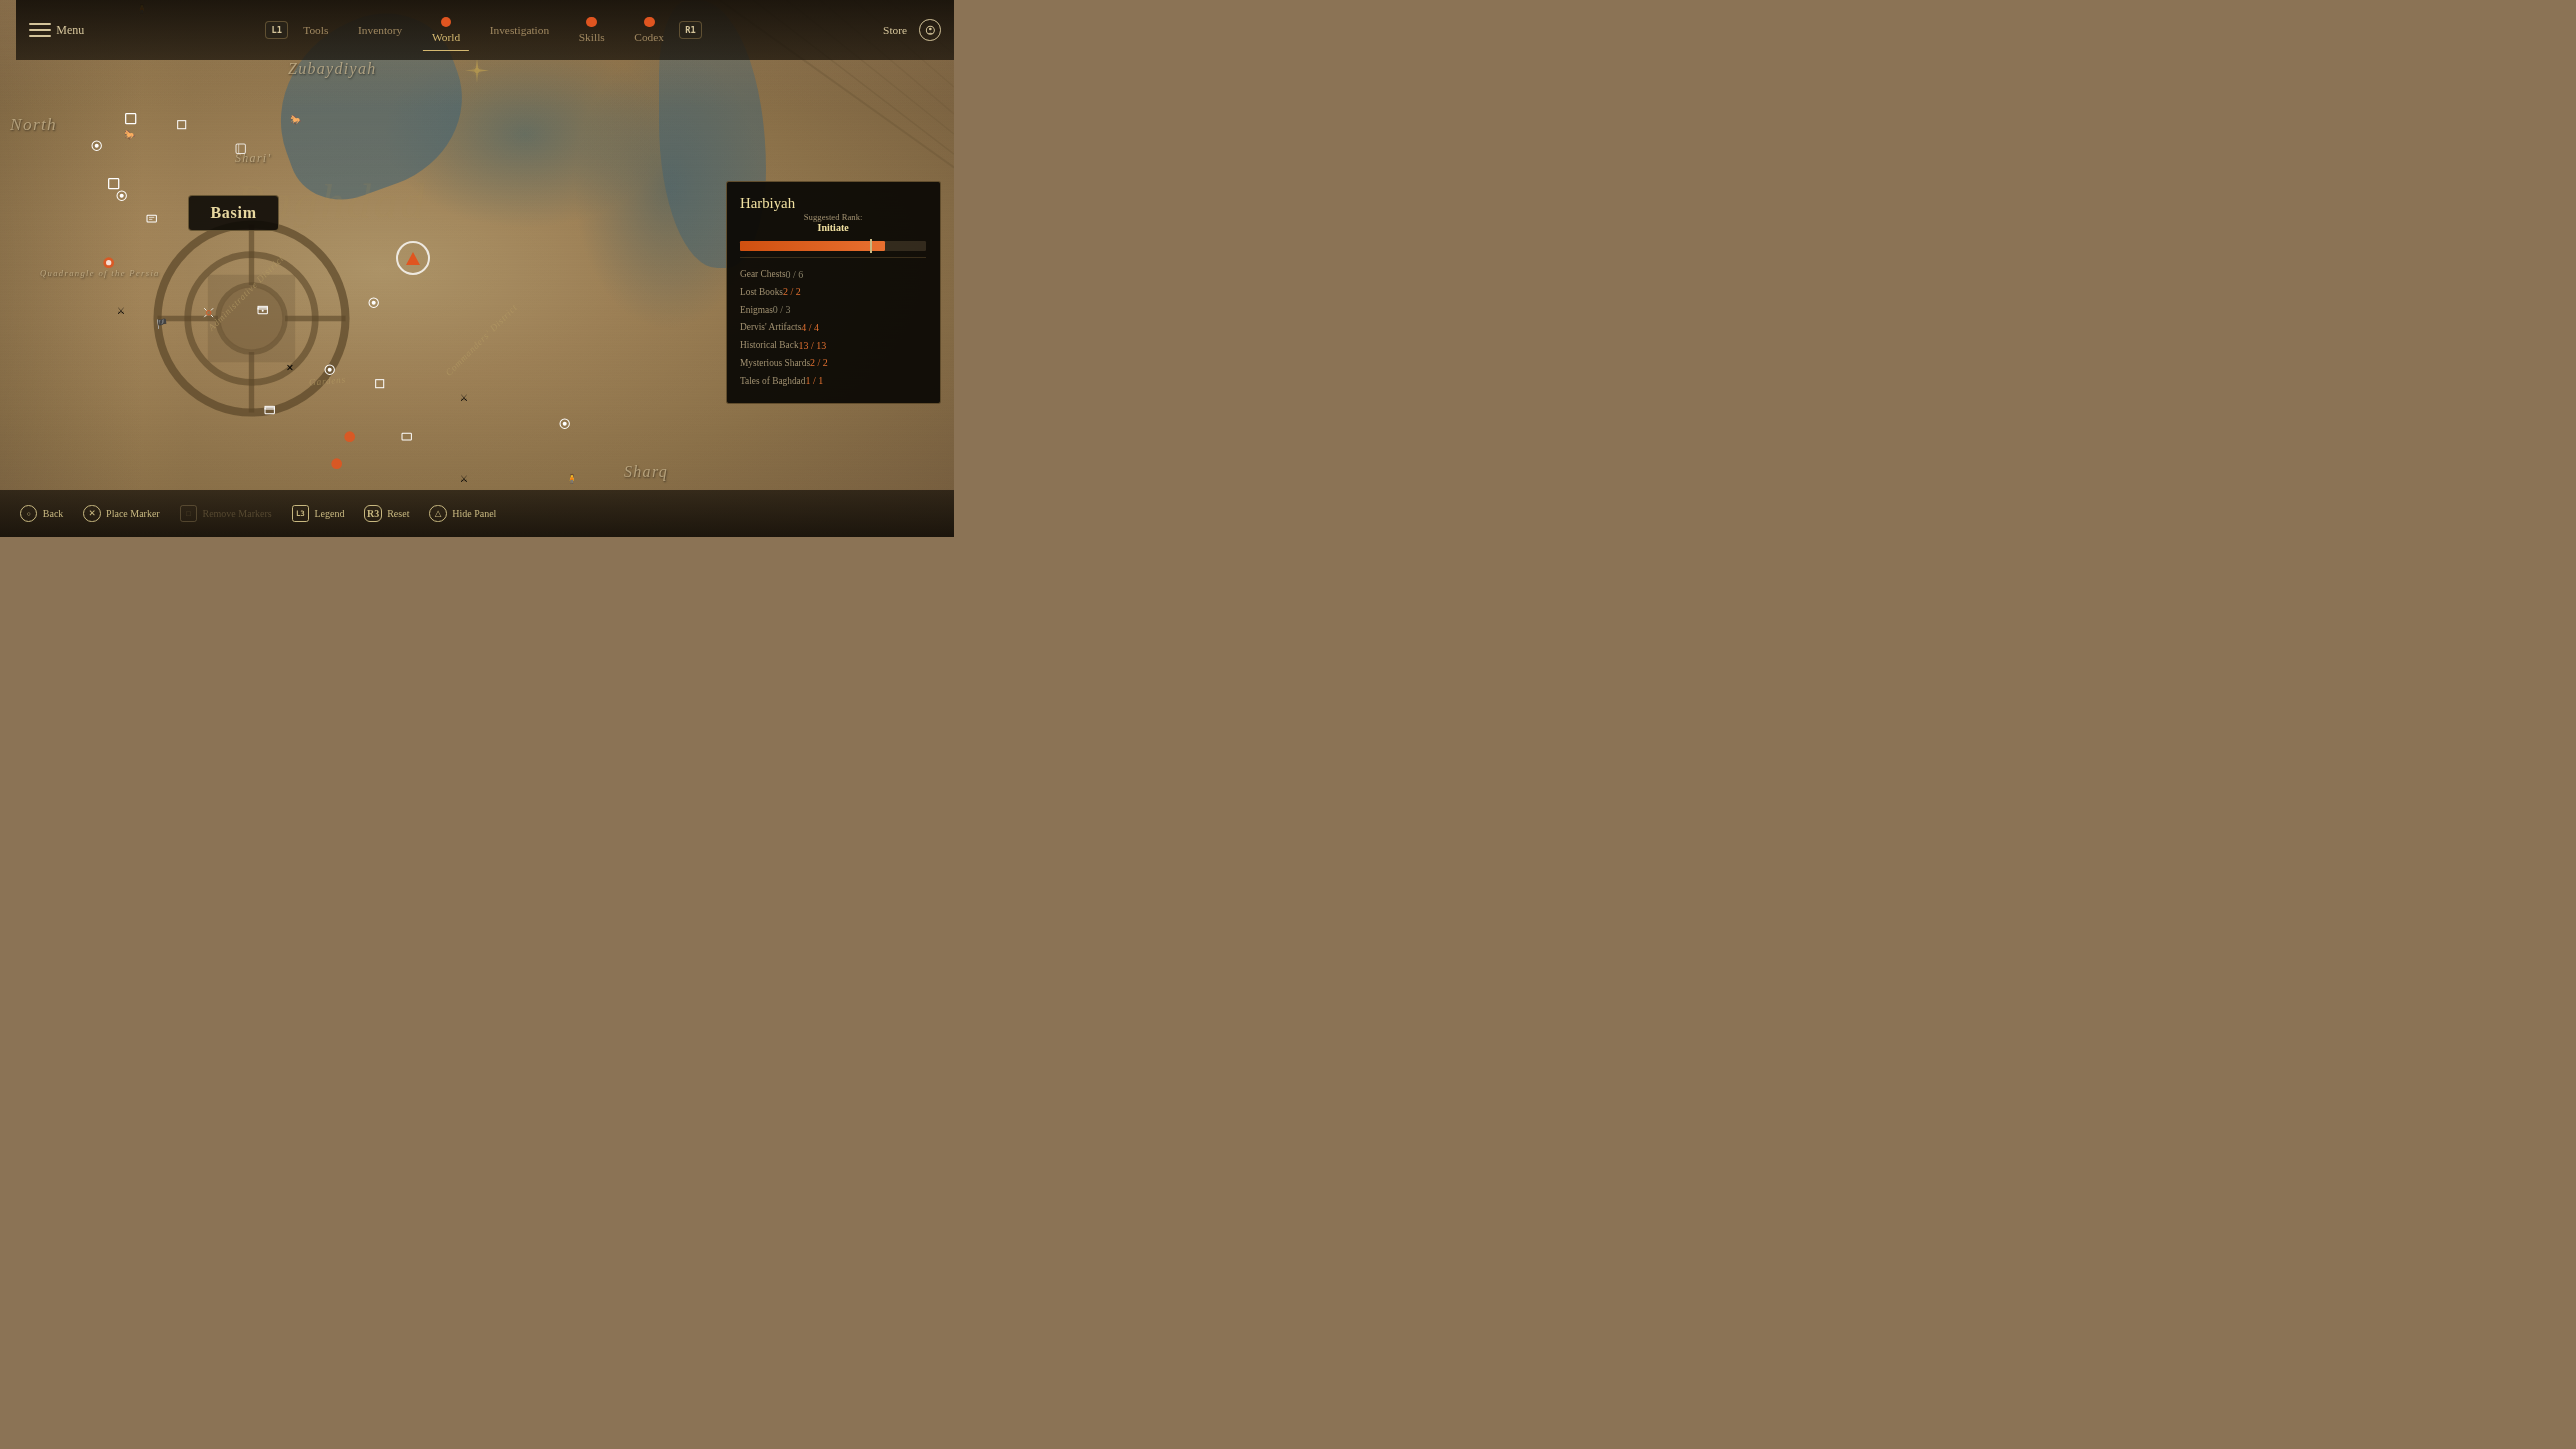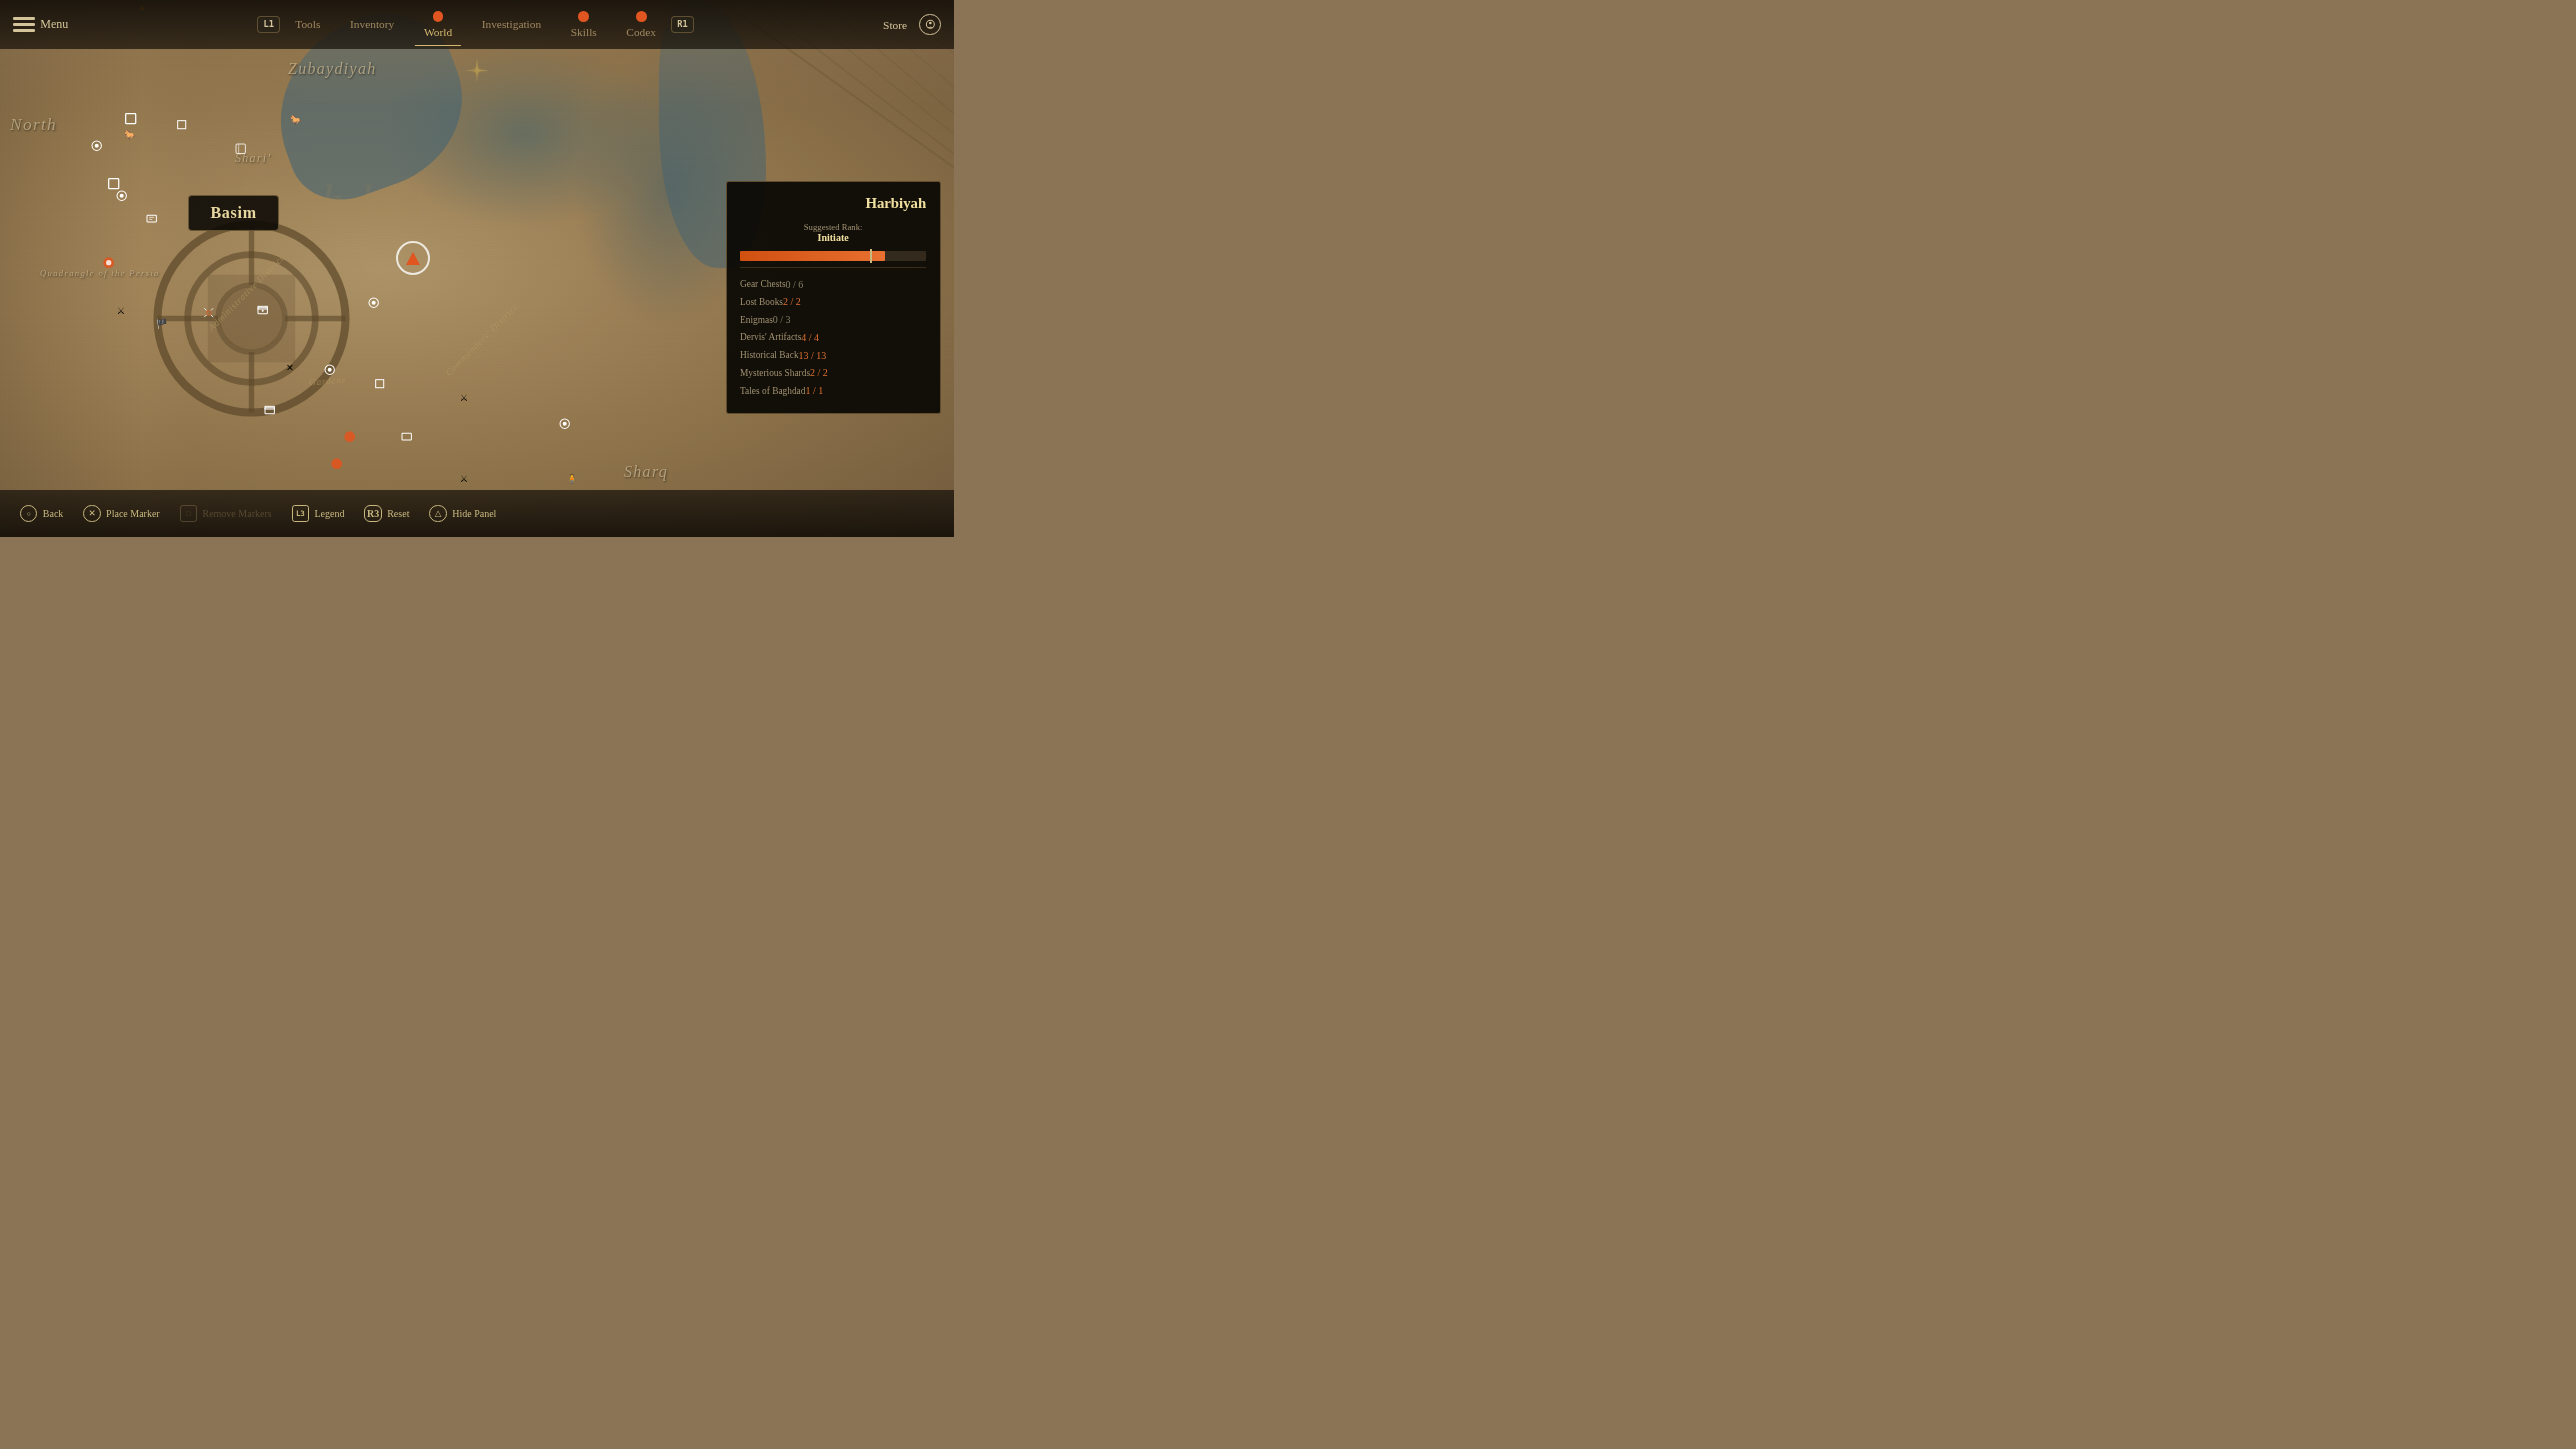--- a/index.html
+++ b/index.html
@@ -91,22 +91,22 @@
       font-style: italic;
       letter-spacing: 1.3px;
       text-shadow: 0.7px 0.7px 2px rgba(0,0,0,0.5);
       pointer-events: none;
       font-weight: normal;
     }
 
     
     .top-nav {
       position: absolute;
-      top: 0; left: 0; right: 0;
-      height: 49px;
+      top: 0; left: 16px; right: 0;
+      height: 60px;
       background: linear-gradient(to bottom, rgba(20,15,8,0.92) 0%, rgba(20,15,8,0.7) 100%);
       display: flex;
       align-items: center;
       padding: 0 13.4px;
       z-index: 100;
     }
 
     .nav-menu {
       display: flex;
       align-items: center;
@@ -251,24 +251,24 @@
       background: rgba(12,9,5,0.95);
       border: 0.7px solid rgba(150,120,70,0.6);
       border-radius: 2.7px;
       padding: 13.4px;
       z-index: 100;
       color: #c8b880;
     }
 
     .panel-title {
       font-size: 14.8px;
-      font-weight: bold;
+      font-weight: normal;
       color: #f0e0a0;
-      text-align: right;
-      margin-bottom: 10px;
+      text-align: left;
+      margin-bottom: 0;
     }
 
     .panel-subtitle {
       font-size: 8.7px;
       color: #a09070;
       text-align: center;
     }
 
     .panel-rank {
       font-size: 10px;

